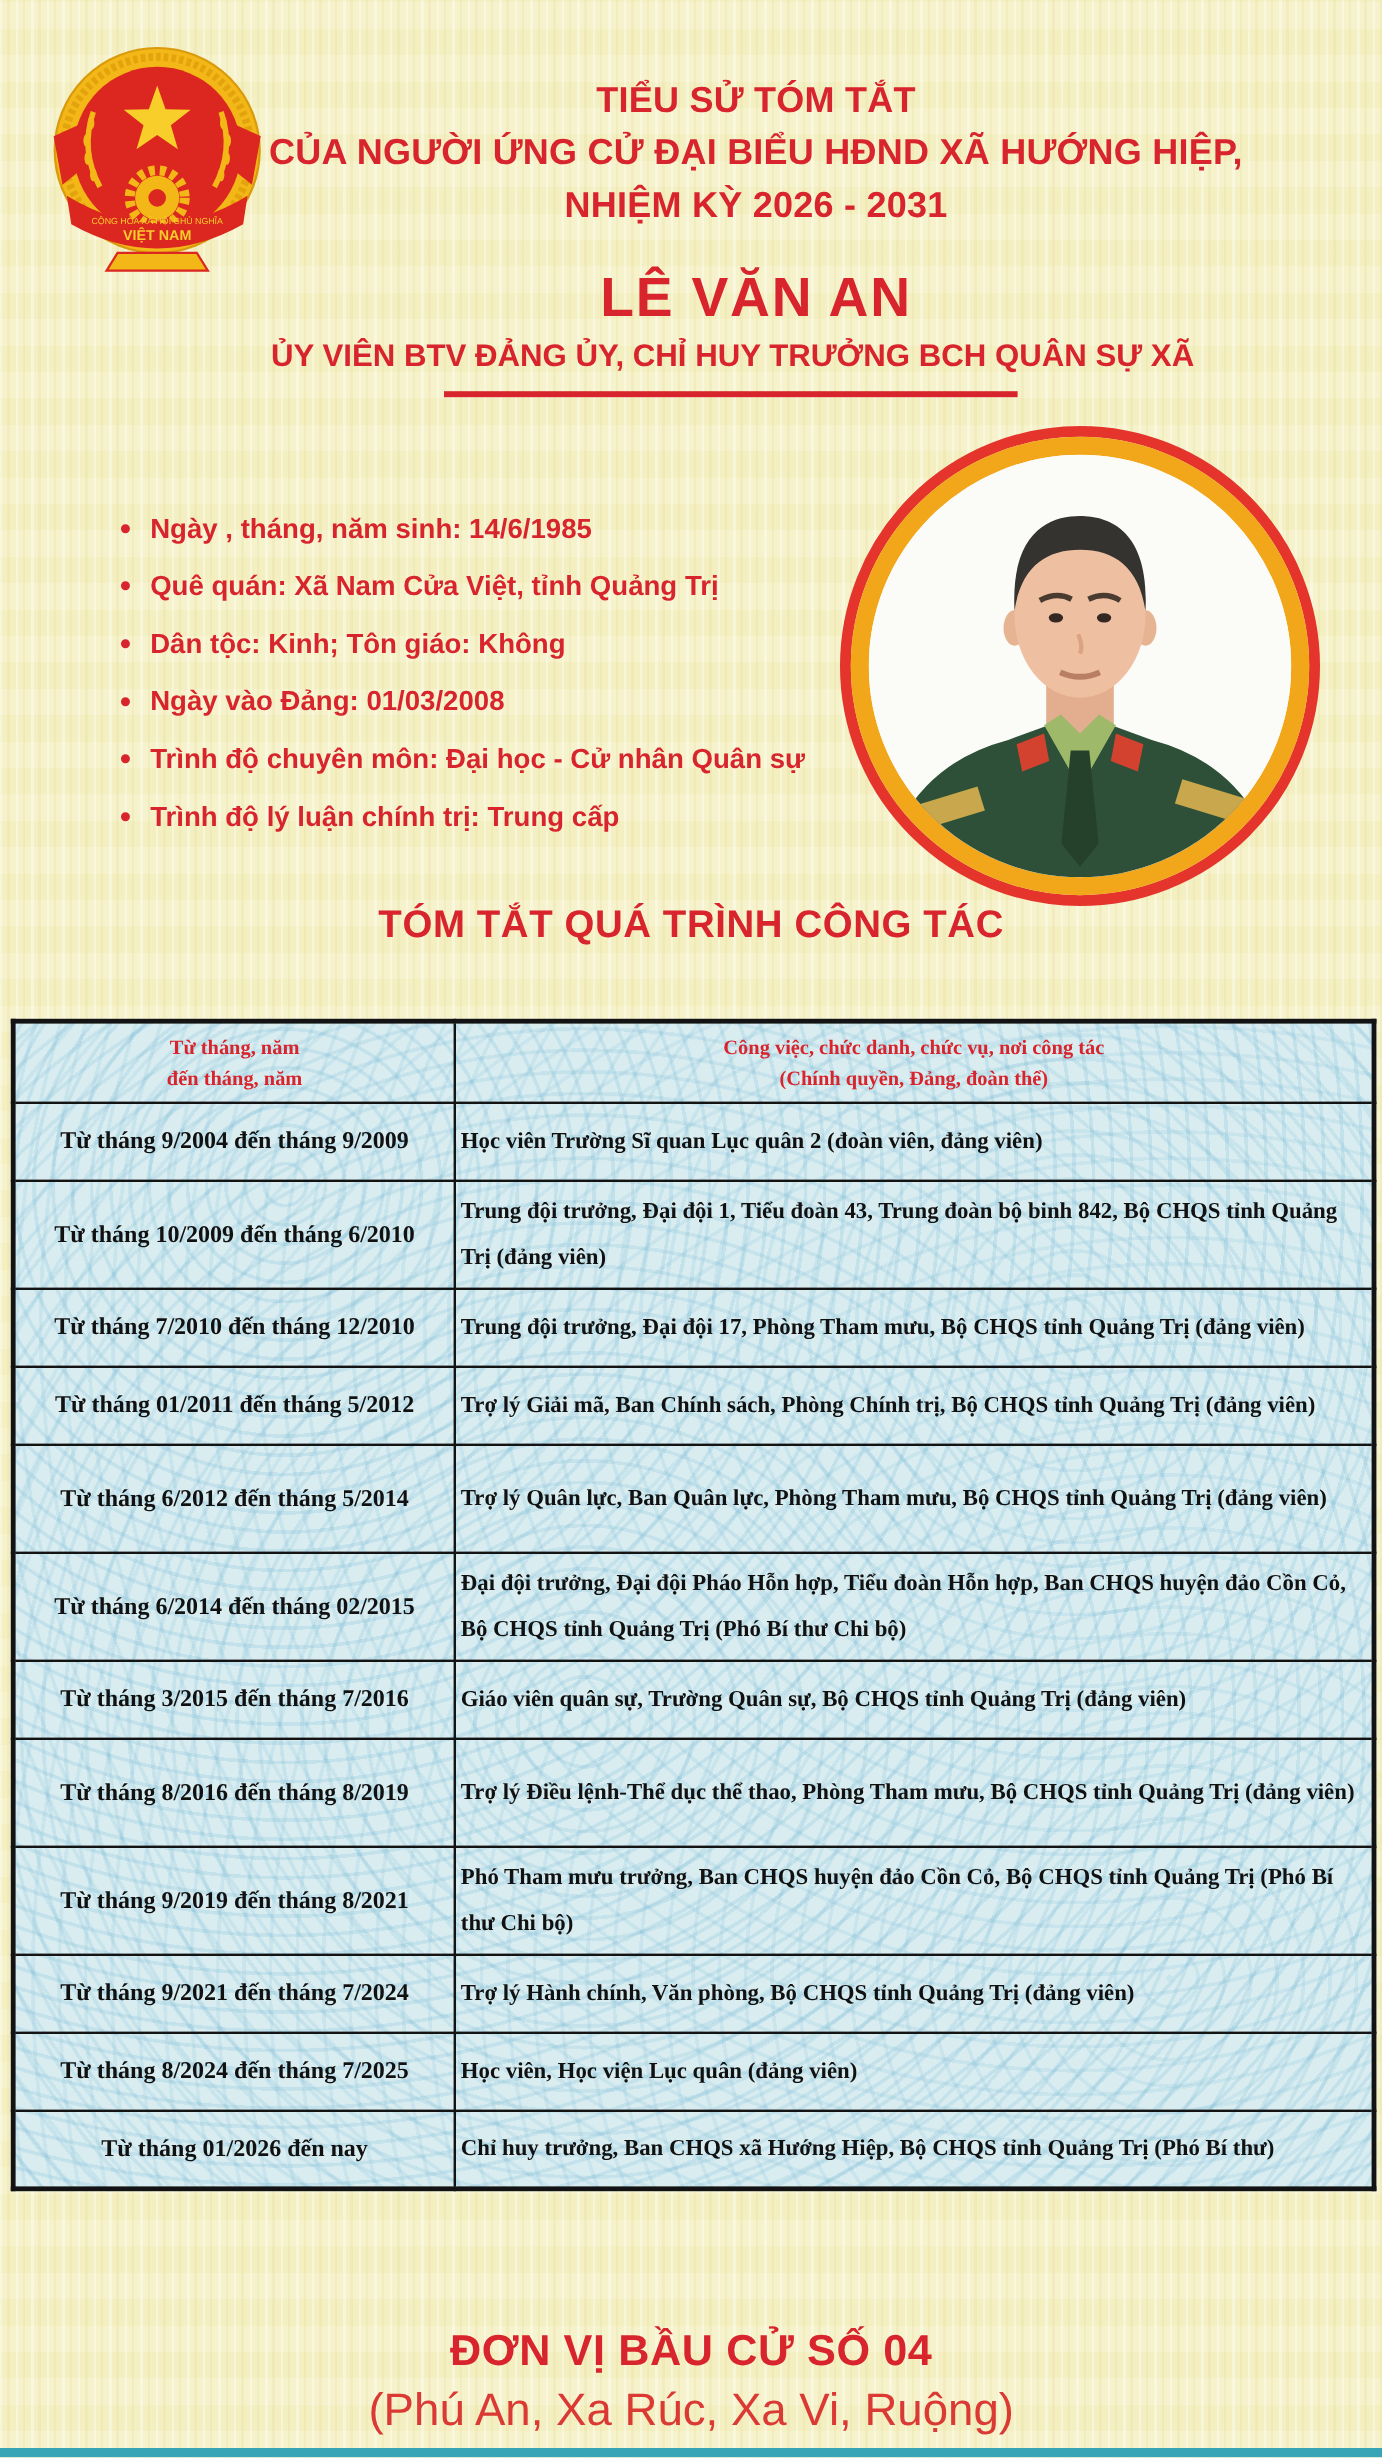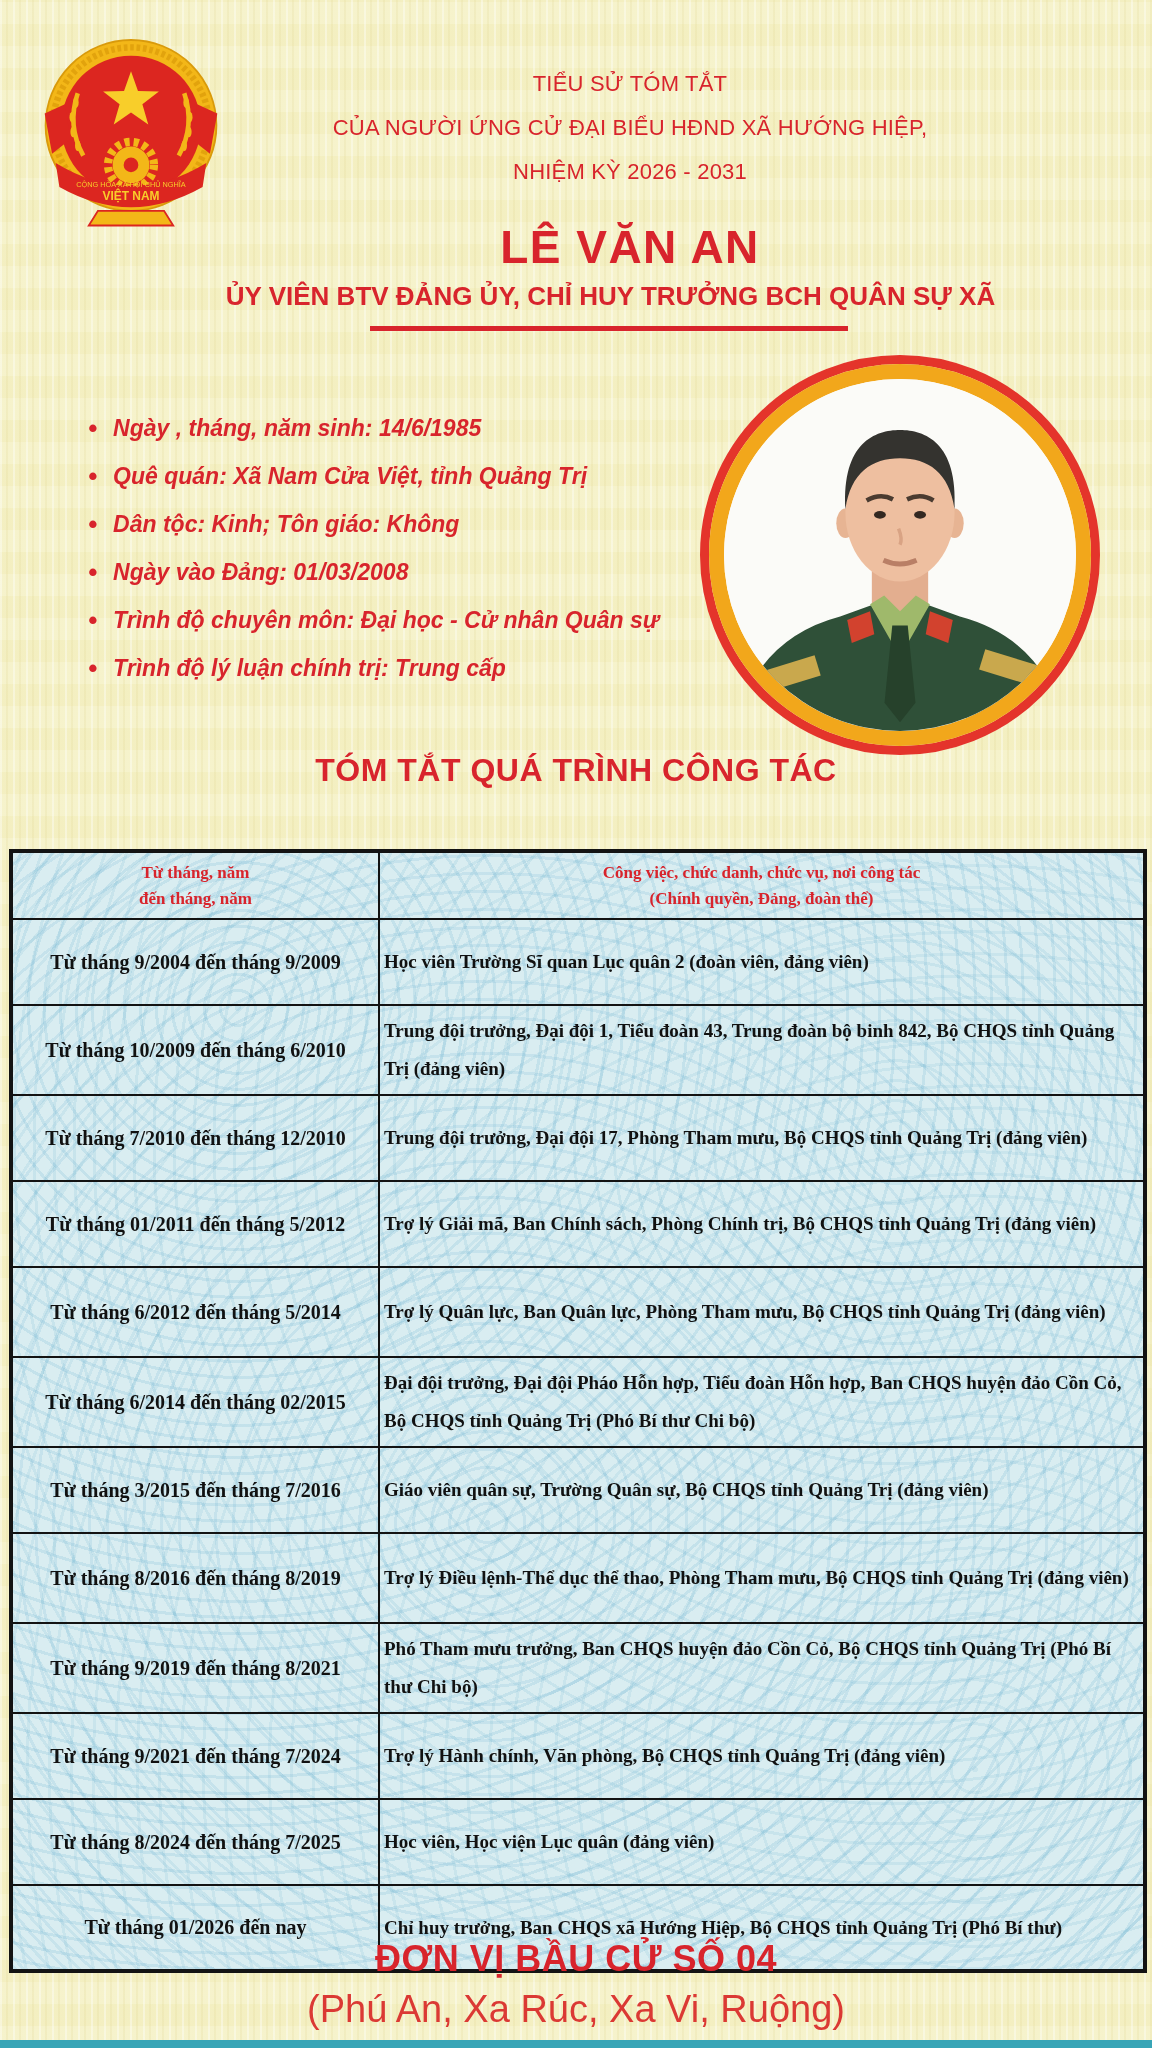--- a/index.html
+++ b/index.html
@@ -10,28 +10,28 @@
     background-image:
       repeating-linear-gradient(90deg, rgba(255,255,255,.38) 0 2px, rgba(244,238,190,0) 2px 6px,
         rgba(224,214,148,.22) 6px 8px, rgba(244,238,190,0) 8px 13px),
       repeating-linear-gradient(0deg, rgba(255,255,252,.12) 0 22px, rgba(235,228,170,.14) 22px 44px);
   }
   
   .emblem{position:absolute; left:30px; top:22px; width:202px; height:216px;}
   .emblem svg{width:100%; height:100%;}
   
   .header-block{position:absolute; left:130px; top:62px; width:1000px; text-align:center;}
-  .title-line{font-weight:normal; font-size:22px; line-height:44px; color:#d8242c; letter-spacing:.2px;}
+  .title-line{font-weight:bold; font-size:30px; line-height:44px; color:#d8242c; letter-spacing:.2px;}
   .candidate-name{position:absolute; left:130px; top:220px; width:1000px; text-align:center;
     font-weight:bold; font-size:46px; color:#d8242c; letter-spacing:1.5px;}
   .candidate-title{position:absolute; left:130px; top:281px; width:961px; text-align:center;
     font-weight:bold; font-size:26px; color:#d8242c;}
   .divider{position:absolute; left:370px; top:326px; width:478px; height:5px; background:#d8242c;}
   
-  .info-list{position:absolute; left:88px; top:410px; width:640px; margin:0; padding:0; list-style:none;font-style:italic;}
+  .info-list{position:absolute; left:88px; top:410px; width:640px; margin:12px; padding:0; list-style:none;}
   .info-list li{
     height:34px; margin-bottom:14px; white-space:nowrap;
     font-weight:bold; font-size:23px; color:#d8242c; line-height:34px;
   }
   .info-list li::before{content:"•"; font-size:26px; margin-right:16px; position:relative; top:1px;}
   
   .photo-ring{position:absolute; left:700px; top:355px; width:400px; height:400px;
     border-radius:50%; border:9px solid #e4342b; box-sizing:border-box;}
   .photo-ring-inner{position:absolute; inset:0; border-radius:50%; border:15px solid #f2a71b;
     box-sizing:border-box; overflow:hidden; background:#fbfbf8;}
@@ -50,21 +50,21 @@
       repeating-radial-gradient(circle at 42% 60%, rgba(108,178,208,.18) 0 3px, rgba(108,178,208,0) 3px 18px),
       repeating-radial-gradient(circle at 85% 82%, rgba(108,178,208,.15) 0 3px, rgba(108,178,208,0) 3px 22px);
     font-family:"Liberation Serif", serif;
     margin-top:37px;
   }
   .trow{display:table-row;}
   .tcell{display:table-cell; border:2px solid #131313; vertical-align:middle; box-sizing:border-box;}
   .cell-period{width:368px; text-align:center; font-weight:bold; font-size:20px; color:#111; padding:4px 8px;}
   .cell-pos{text-align:left; font-weight:bold; font-size:19px; color:#111; padding:4px 4px; line-height:38px;}
   .thead-row .tcell{height:68px; text-align:center; color:#d8242c; font-size:17px; line-height:26px; font-weight:bold;}
-  .h1 .tcell{height:86px;}
+  .h1 .tcell{height:65px;}
   .h2 .tcell{height:90px;}
   
   .footer-title{position:absolute; left:0; top:1938px; width:1152px; text-align:center;
     font-weight:bold; font-size:36px; color:#d8242c; letter-spacing:.5px;}
   .footer-subtitle{position:absolute; left:0; top:1988px; width:1152px; text-align:center;
     font-weight:normal; font-size:38px; color:#db3934;}
   .bottom-strip{position:absolute; left:0; top:2040px; width:1152px; height:8px; background:#38a5b6;}
 </style>
 </head>
 <body>

